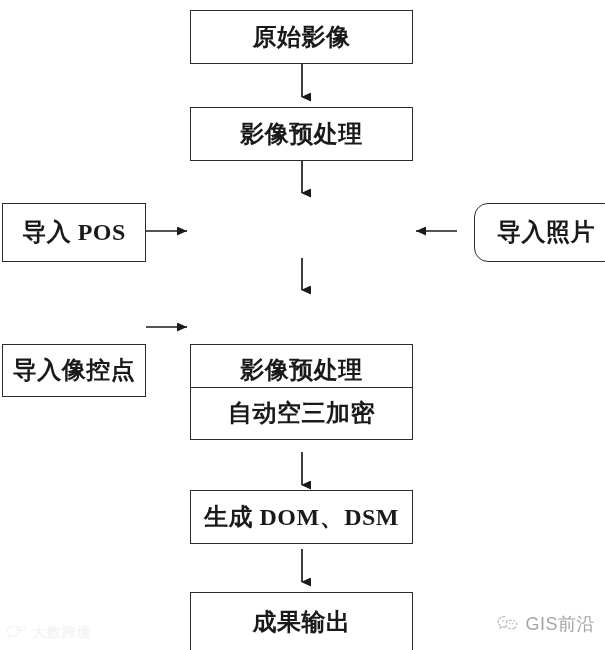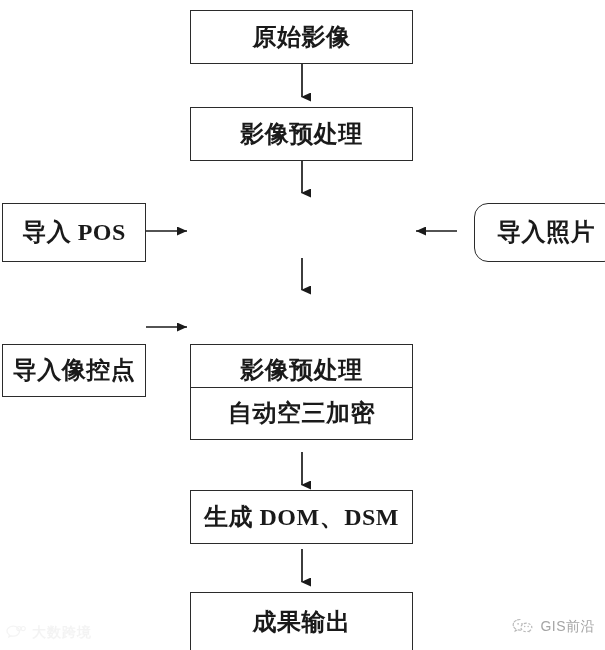--- a/index.html
+++ b/index.html
@@ -99,21 +99,21 @@
     font-weight: 700;
     color: #e9e9e9;
     letter-spacing: 1px;
   }
   #wm-right {
     right: 10px;
     bottom: 14px;
     opacity: 0.92;
   }
   #wm-right .wm-text {
-    font-size: 14px;
+    font-size: 18px;
     color: #9d9d9d;
     letter-spacing: 0.5px;
   }
   .wm-icon { display: block; }
 </style>
 </head>
 <body>
 
 <div id="canvas">
 

